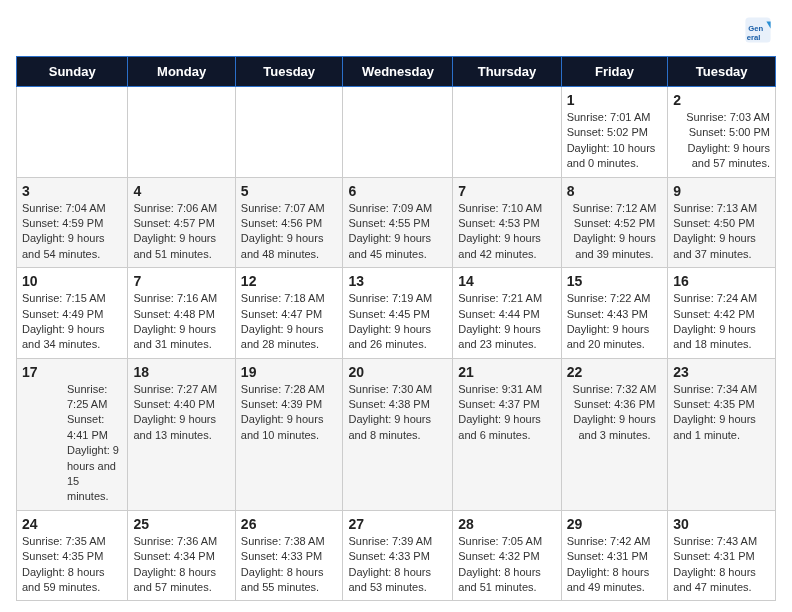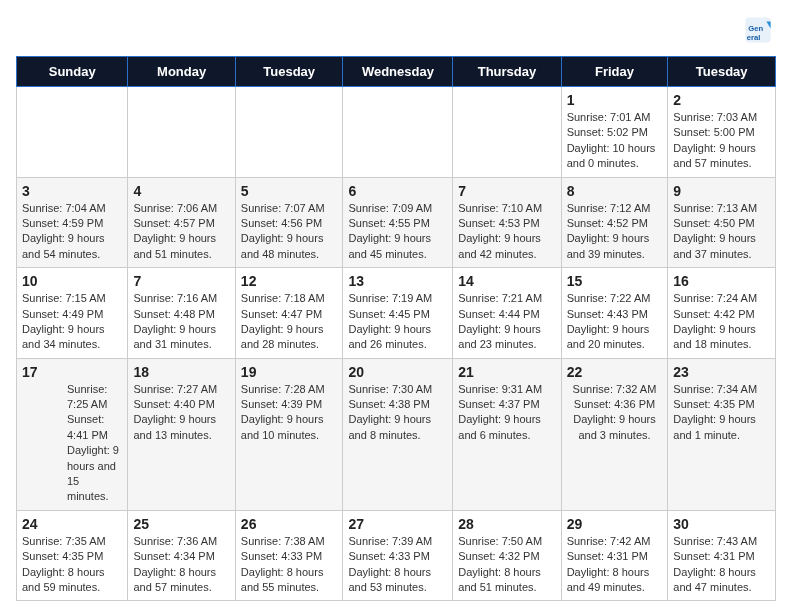--- a/index.html
+++ b/index.html
@@ -128,21 +128,21 @@
         <td class="empty-cell"></td>
         <td class="empty-cell"></td>
         <td>
           <div class="day-num">1</div>
           <div class="day-detail" style="white-space: pre-line;">Sunrise: 7:01 AM
 Sunset: 5:02 PM
 Daylight: 10 hours and 0 minutes.</div>
         </td>
         <td>
           <div class="day-num">2</div>
-          <div class="day-detail" style="white-space: pre-line;">Sunrise: 7:03 AM
+          <div class="day-detail" style="white-space: pre-line; text-align: right;">Sunrise: 7:03 AM
 Sunset: 5:00 PM
 Daylight: 9 hours and 57 minutes.</div>
         </td>
       </tr>
       <tr>
         <td>
           <div class="day-num">3</div>
           <div class="day-detail" style="white-space: pre-line;">Sunrise: 7:04 AM
 Sunset: 4:59 PM
 Daylight: 9 hours and 54 minutes.</div>
@@ -166,21 +166,21 @@
 Daylight: 9 hours and 45 minutes.</div>
         </td>
         <td>
           <div class="day-num">7</div>
           <div class="day-detail" style="white-space: pre-line;">Sunrise: 7:10 AM
 Sunset: 4:53 PM
 Daylight: 9 hours and 42 minutes.</div>
         </td>
         <td>
           <div class="day-num">8</div>
-          <div class="day-detail" style="white-space: pre-line;">Sunrise: 7:12 AM
+          <div class="day-detail" style="white-space: pre-line; text-align: center;">Sunrise: 7:12 AM
 Sunset: 4:52 PM
 Daylight: 9 hours and 39 minutes.</div>
         </td>
         <td>
           <div class="day-num">9</div>
           <div class="day-detail" style="white-space: pre-line;">Sunrise: 7:13 AM
 Sunset: 4:50 PM
 Daylight: 9 hours and 37 minutes.</div>
         </td>
       </tr>
@@ -292,21 +292,21 @@
 Daylight: 8 hours and 55 minutes.</div>
         </td>
         <td>
           <div class="day-num">27</div>
           <div class="day-detail" style="white-space: pre-line;">Sunrise: 7:39 AM
 Sunset: 4:33 PM
 Daylight: 8 hours and 53 minutes.</div>
         </td>
         <td>
           <div class="day-num">28</div>
-          <div class="day-detail" style="white-space: pre-line;">Sunrise: 7:50 AM
+          <div class="day-detail" style="white-space: pre-line;">Sunrise: 7:05 AM
 Sunset: 4:32 PM
 Daylight: 8 hours and 51 minutes.</div>
         </td>
         <td>
           <div class="day-num">29</div>
           <div class="day-detail" style="white-space: pre-line;">Sunrise: 7:42 AM
 Sunset: 4:31 PM
 Daylight: 8 hours and 49 minutes.</div>
         </td>
         <td>

